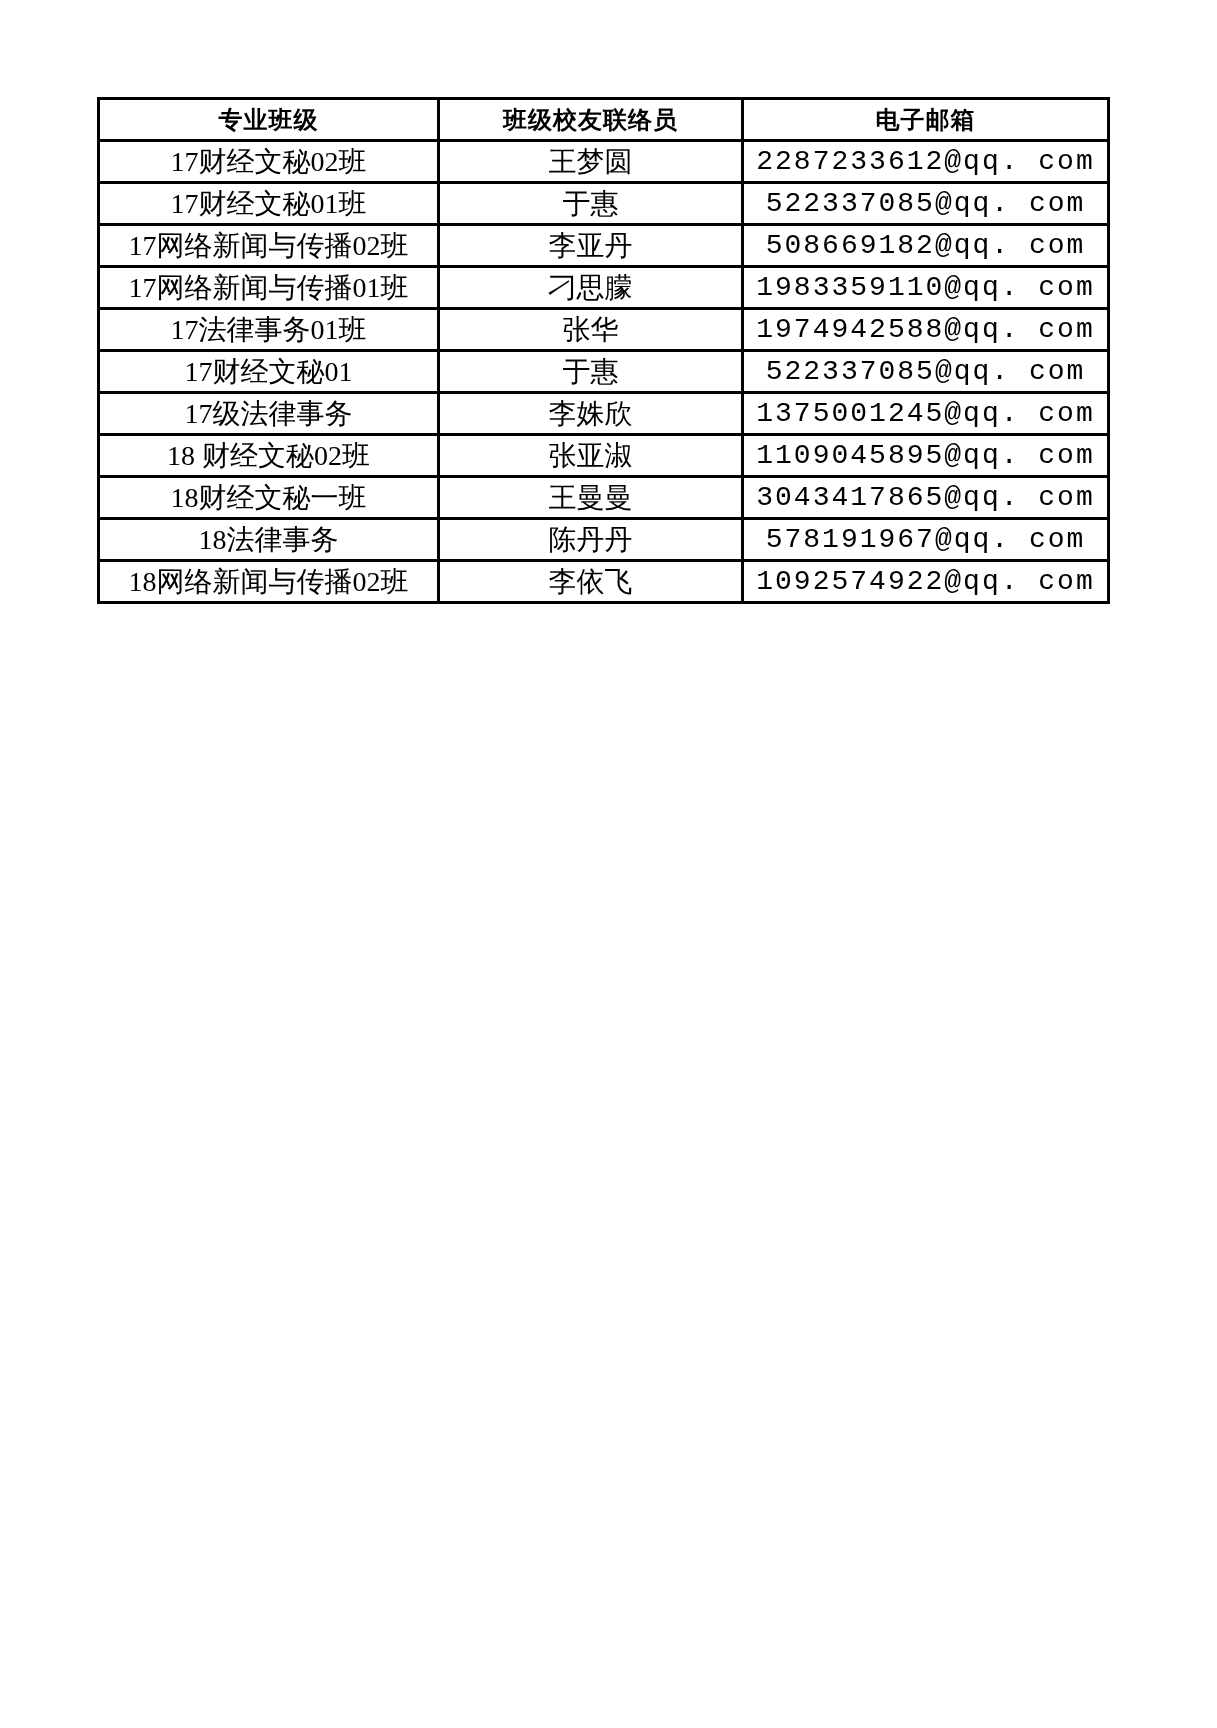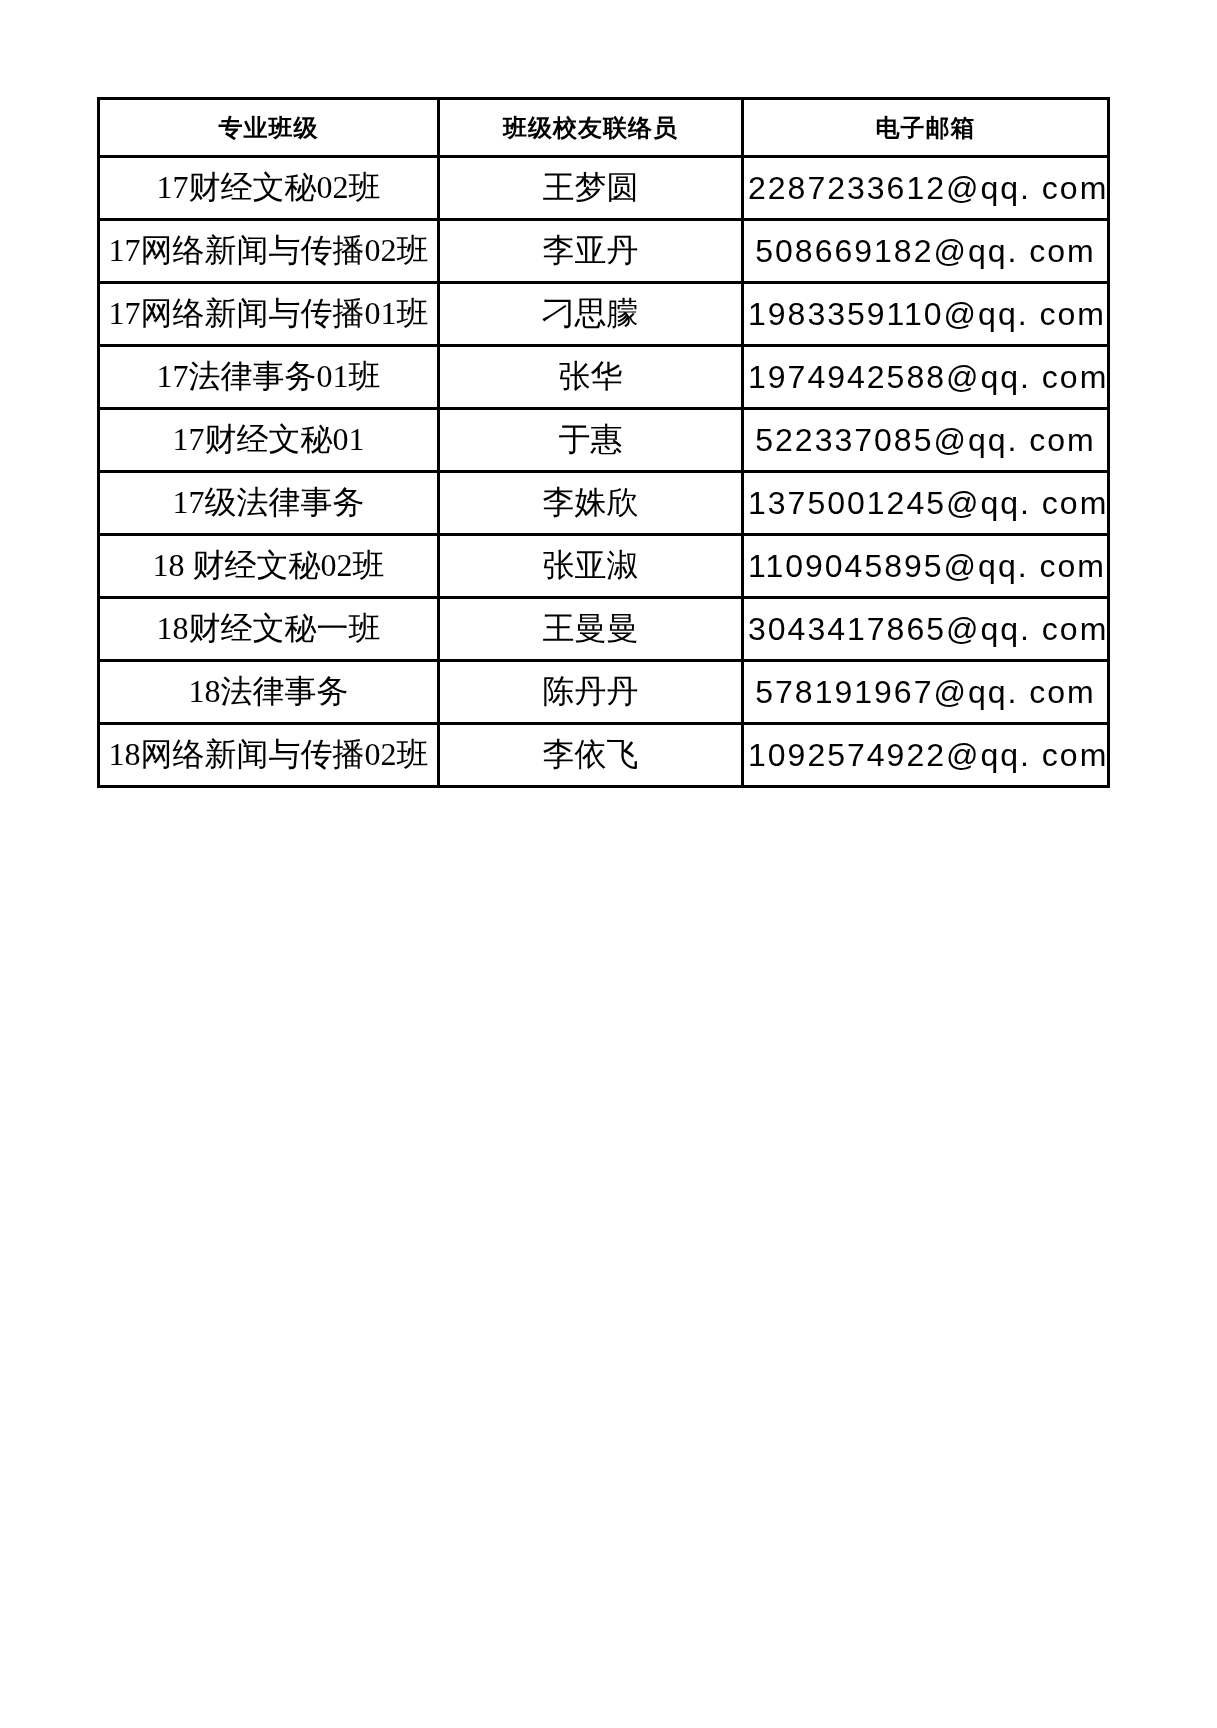--- a/index.html
+++ b/index.html
@@ -26,35 +26,35 @@
   }
   table.contact-table col.c1 { width: 340px; }
   table.contact-table col.c2 { width: 304px; }
   table.contact-table col.c3 { width: 366px; }
   table.contact-table th,
   table.contact-table td {
     border: 3px solid #000000;
     height: 39px;            
     text-align: center;
     vertical-align: middle;
-    padding: 8px 4px;
+    padding: 0 4px;
     overflow: hidden;
     white-space: nowrap;
   }
   table.contact-table th {
     font-family: "Liberation Sans", "DejaVu Sans", sans-serif;
     font-weight: bold;
     font-size: 24px;
     letter-spacing: 1px;
   }
   table.contact-table td {
-    font-size: 32px;
+    font-size: 28px;
   }
   table.contact-table td.email {
-    font-family: Liberation Sans, sans-serif;
+    font-family: Liberation Mono, monospace;
     letter-spacing: 2px;
   }
 </style>
 </head>
 <body>
 
 <div class="page">
   <table class="contact-table">
     <colgroup>
       <col class="c1">
@@ -66,20 +66,25 @@
         <th>专业班级</th>
         <th>班级校友联络员</th>
         <th>电子邮箱</th>
       </tr>
     </thead>
     <tbody>
         <tr>
           <td>17财经文秘02班</td>
           <td>王梦圆</td>
           <td class="email">2287233612@qq. com</td>
+        </tr>
+        <tr>
+          <td>17财经文秘01班</td>
+          <td>于惠</td>
+          <td class="email">522337085@qq. com</td>
         </tr>
         <tr>
           <td>17网络新闻与传播02班</td>
           <td>李亚丹</td>
           <td class="email">508669182@qq. com</td>
         </tr>
         <tr>
           <td>17网络新闻与传播01班</td>
           <td>刁思朦</td>
           <td class="email">1983359110@qq. com</td>

